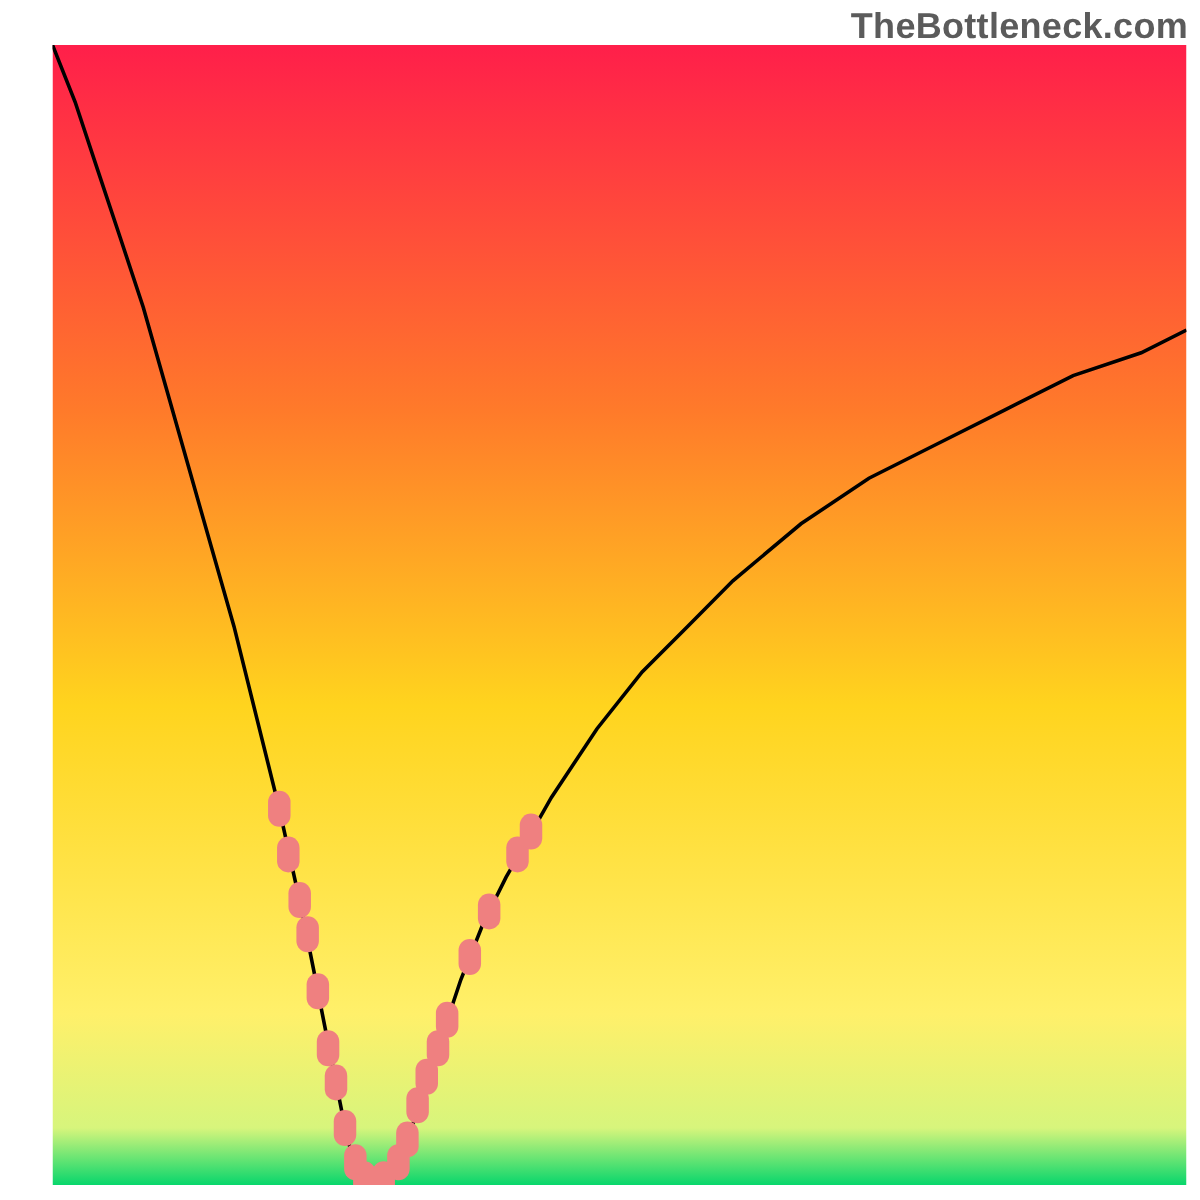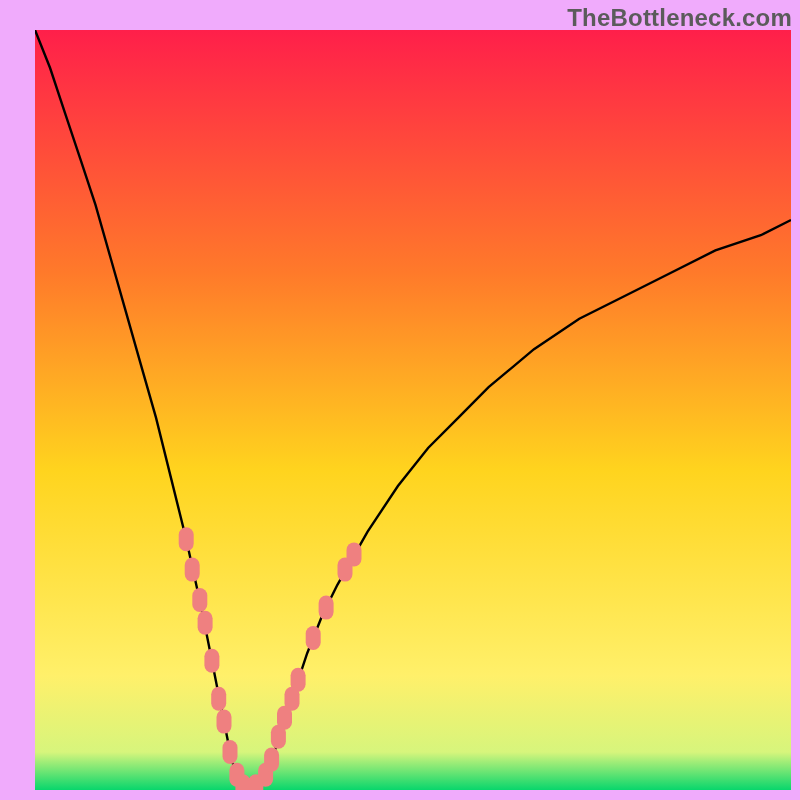--- a/index.html
+++ b/index.html
@@ -9,21 +9,21 @@
     height: 800px;
     background: #000;
     overflow: hidden;
   }
   .frame {
     position: absolute;
     left: 0;
     top: 0;
     width: 800px;
     height: 800px;
-    background: #f0abfc;
+    background: #ffffff;
   }
   .plot-area {
     position: absolute;
     left: 35px;
     top: 30px;
     width: 756px;
     height: 760px;
   }
   .watermark {
     position: absolute;

